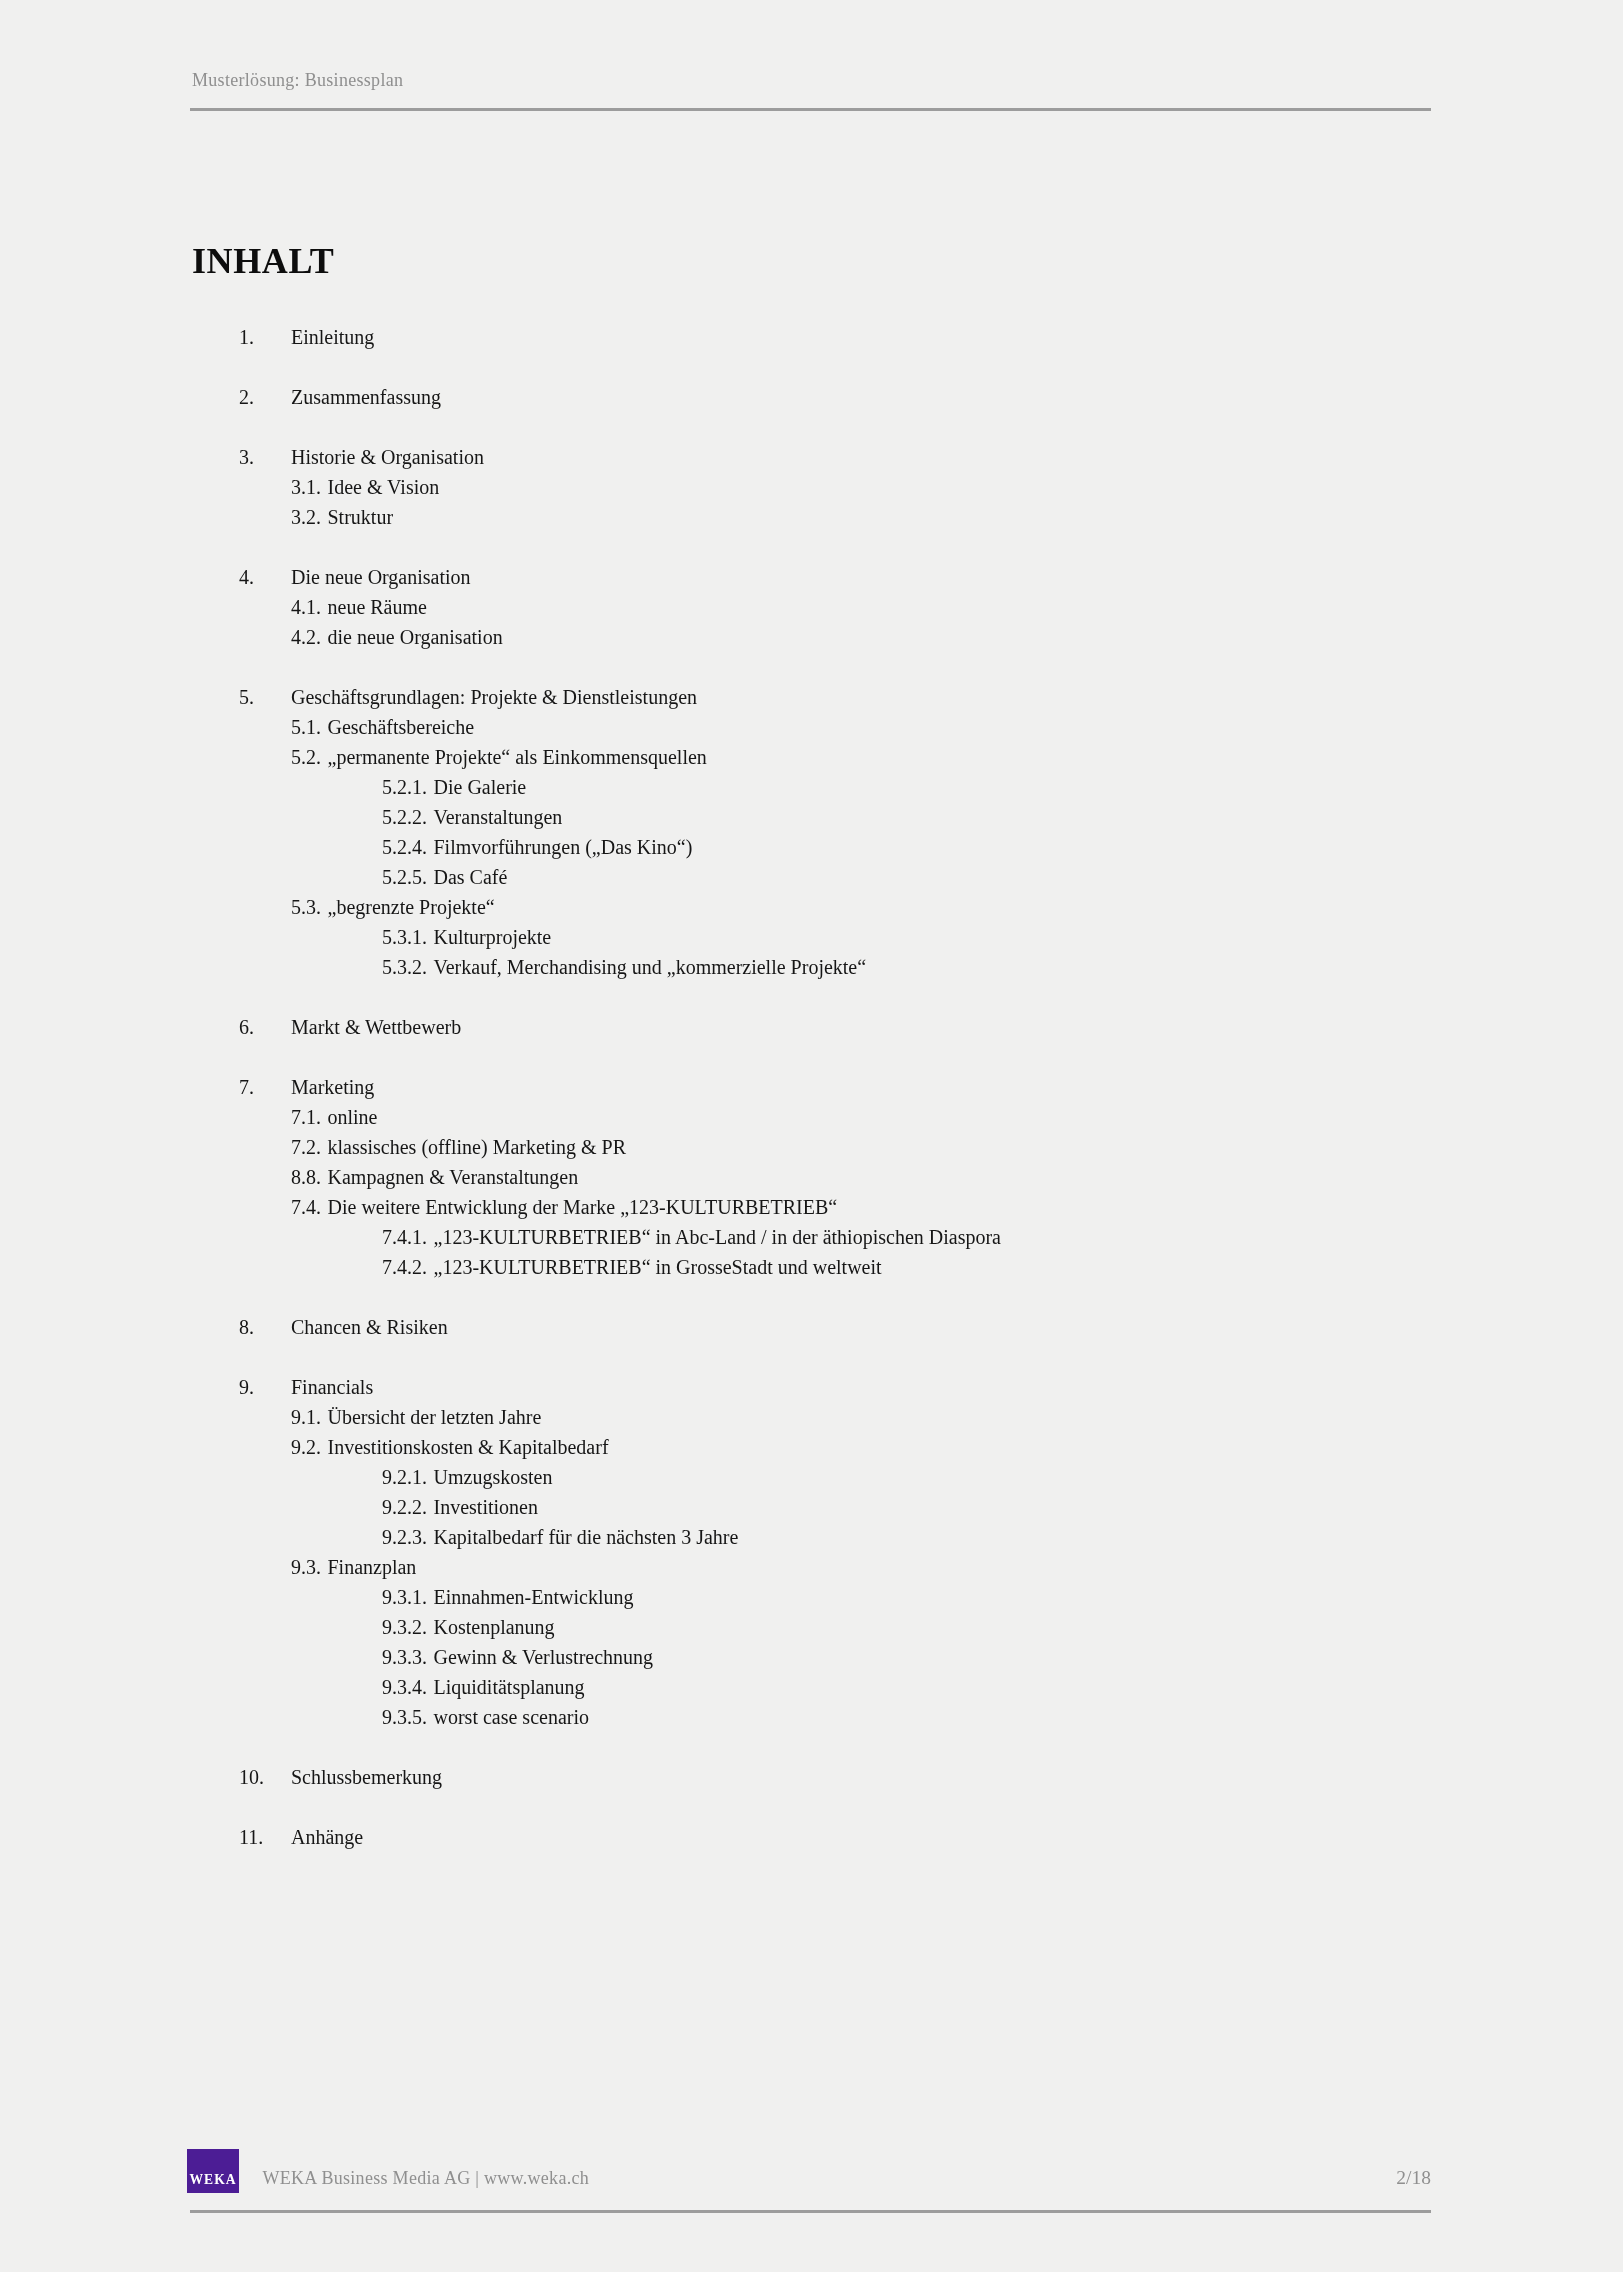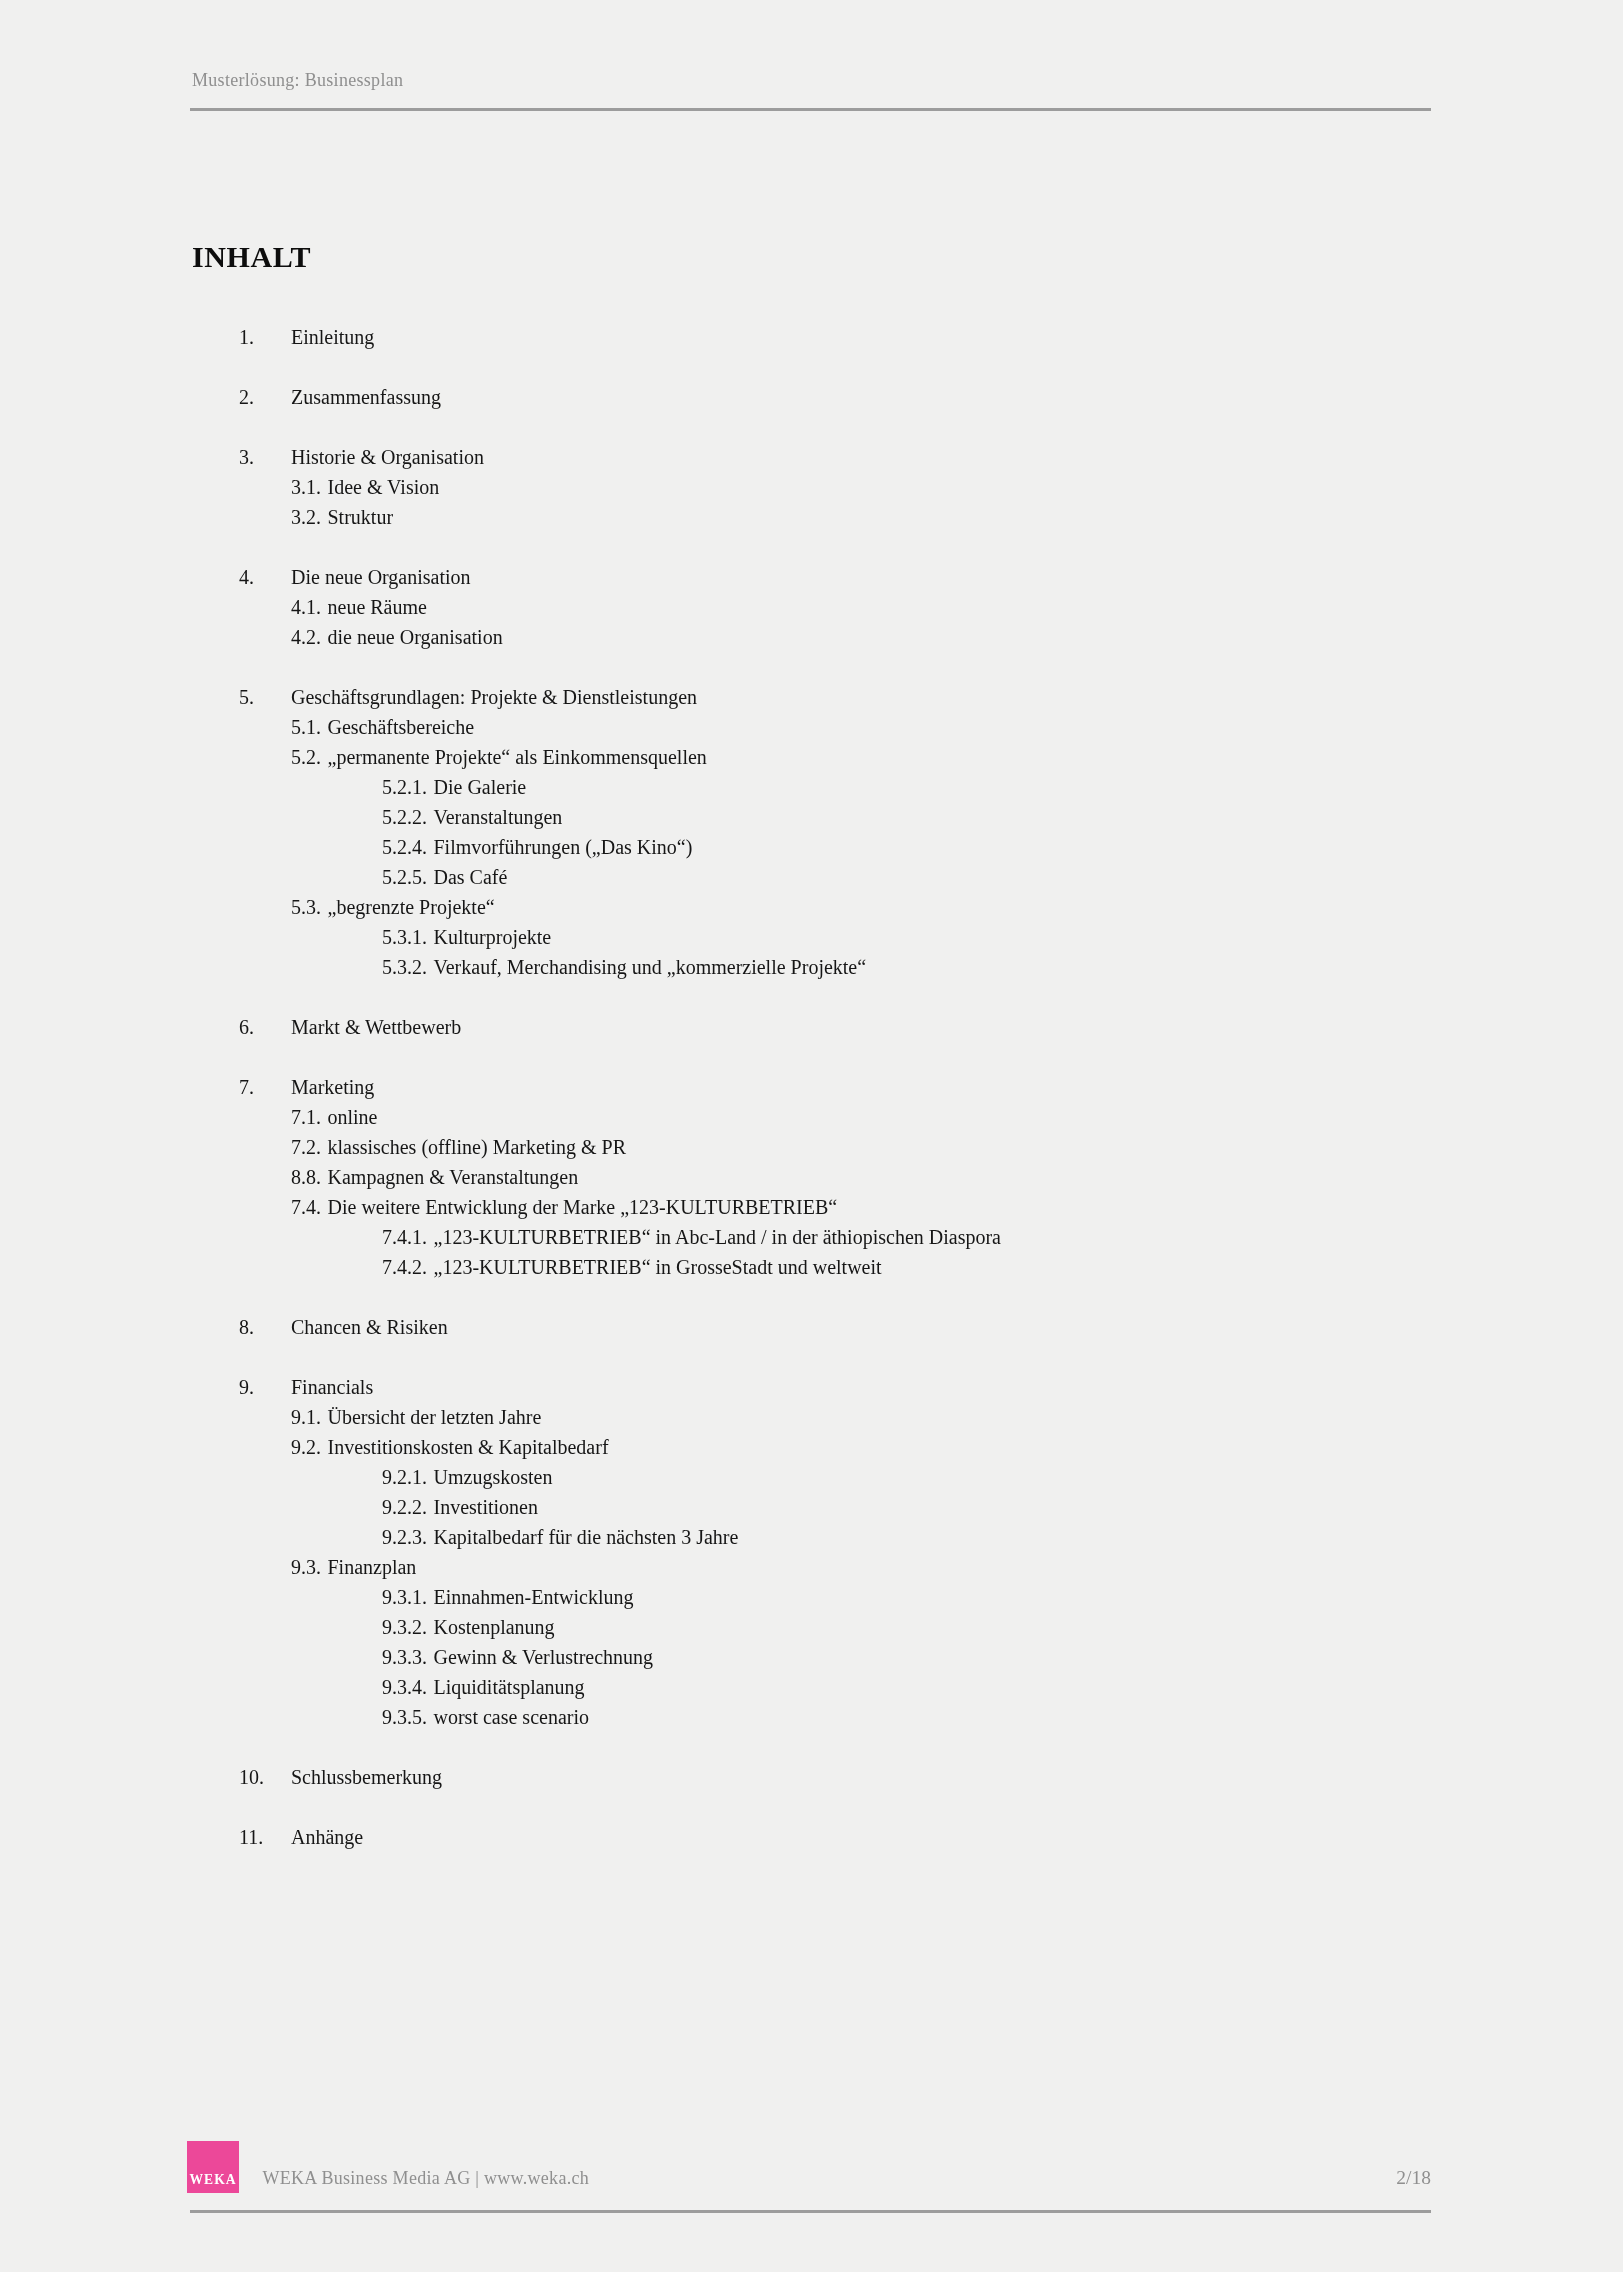--- a/index.html
+++ b/index.html
@@ -39,21 +39,21 @@
     height: 2.6px;
     background: #9c9c9c;
   }
 
   
   .toc-heading {
     position: absolute;
     left: 192px;
     top: 240px;
     margin: 0;
-    font-size: 30px;
+    font-size: 36px;
     font-weight: bold;
     letter-spacing: 0.6px;
     color: #0d0d0d;
   }
   .toc-list {
     position: absolute;
     left: 192px;
     top: 322px;
     width: 1266px;
   }
@@ -84,22 +84,22 @@
     left: 187px;
     top: 2141px;
     width: 1244px;
     height: 52px;
     display: flex;
     align-items: flex-end;
   }
   .weka-logo {
     flex: none;
     width: 52px;
-    height: 52px;
-    background: #ec4899;
+    height: 44px;
+    background: #4c1d95;
     position: relative;
   }
   .weka-logo .logo-text {
     position: absolute;
     left: 0;
     right: 0;
     bottom: 5.2px;
     text-align: center;
     color: #ffffff;
     font-size: 13.6px;

